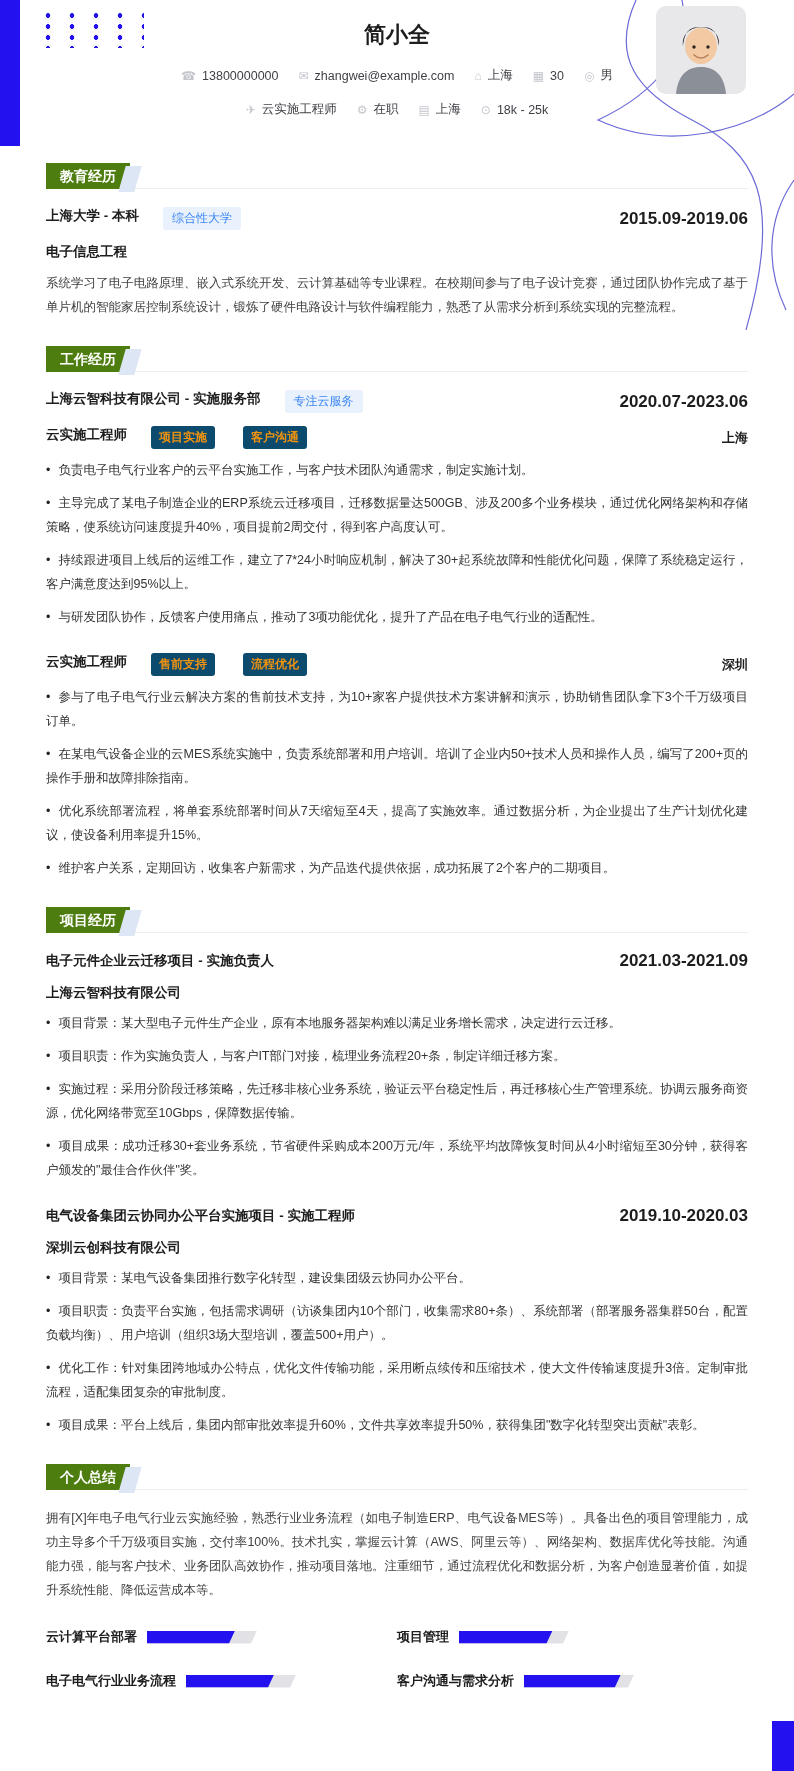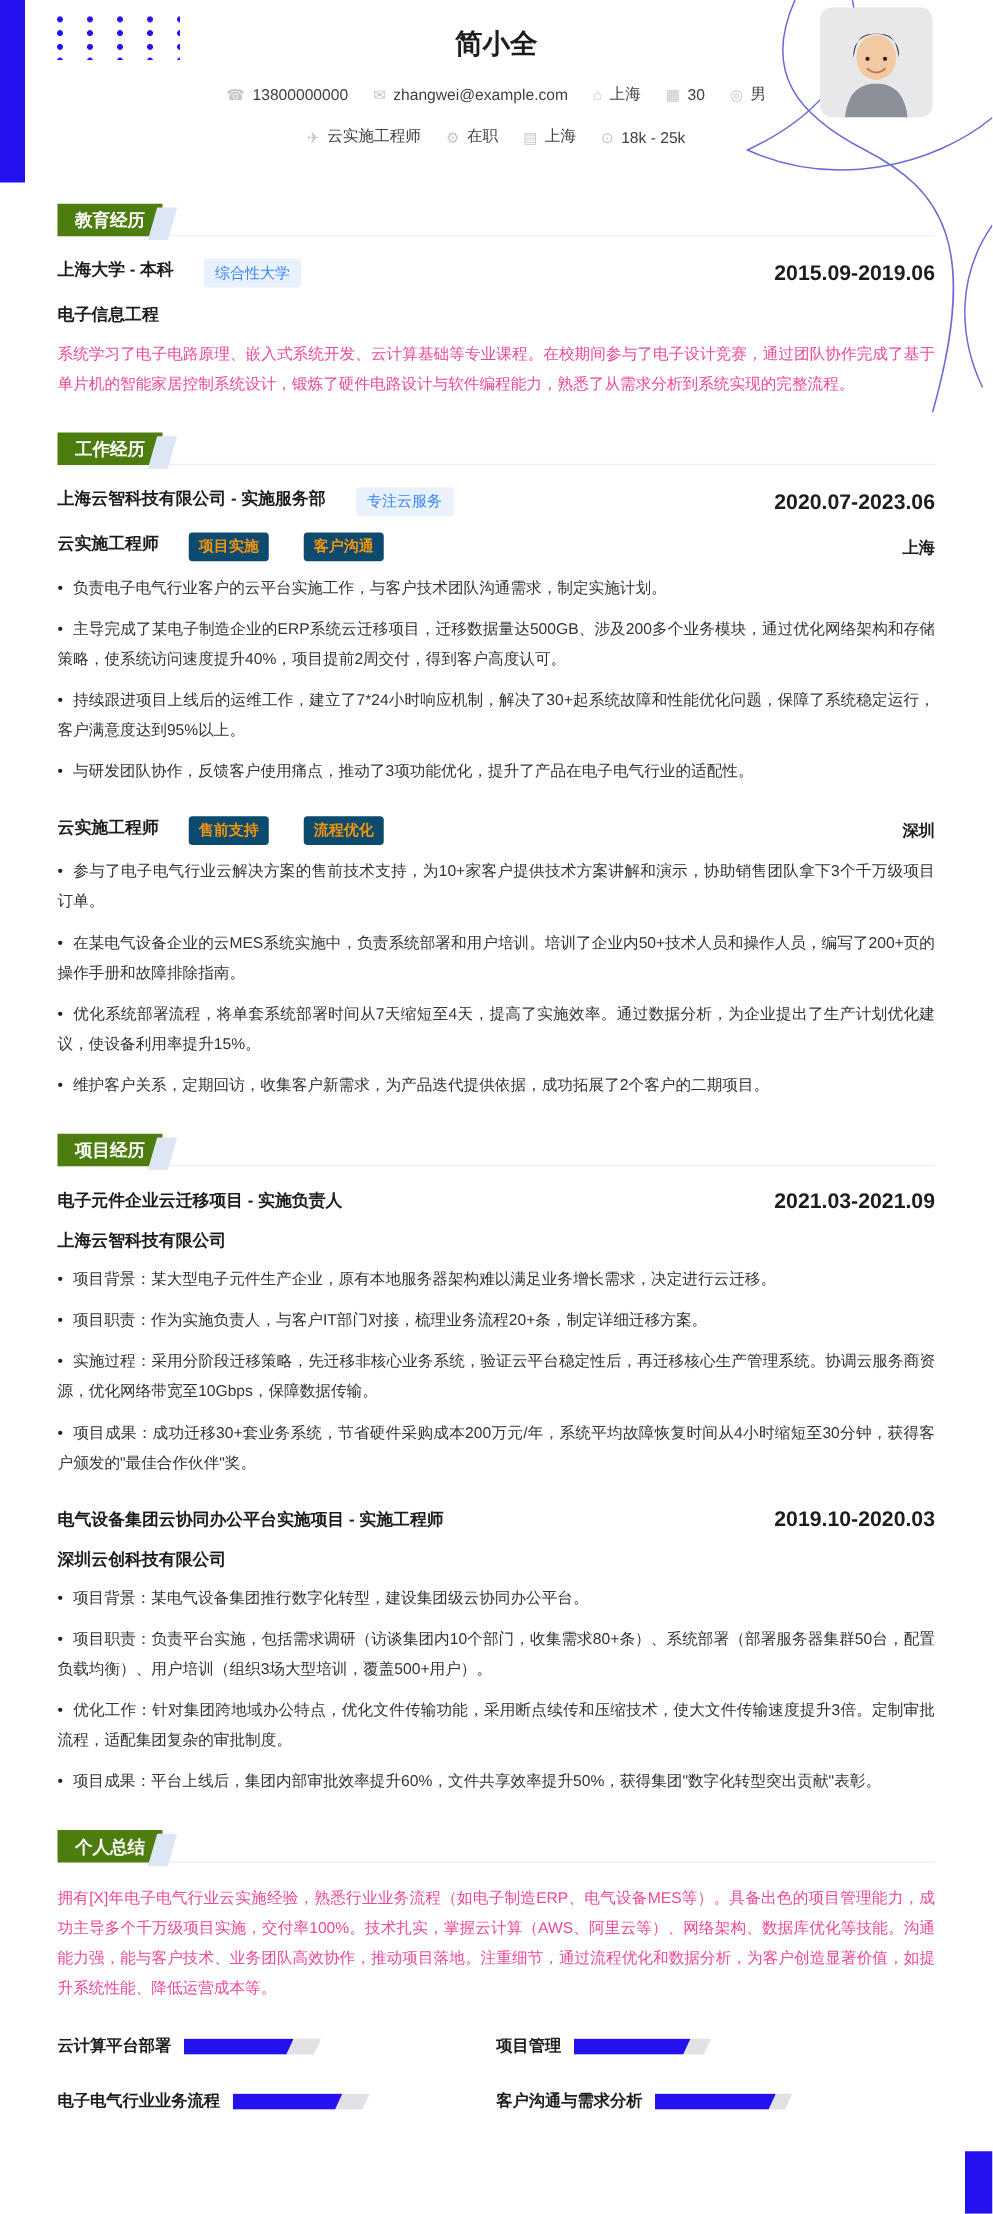--- a/index.html
+++ b/index.html
@@ -48,21 +48,21 @@
   .entry-date{font-size:17px;font-weight:bold;color:#1d1d1f;white-space:nowrap;}
   .entry-sub{display:flex;justify-content:space-between;align-items:center;margin-top:13px;}
   .entry-loc{font-size:13px;font-weight:bold;color:#1d1d1f;}
   .badge-blue{
     background:#e8f1fc;color:#3a86f4;font-size:12px;padding:3px 9px;border-radius:3px;
   }
   .tag-orange{
     background:#0c4a6e;color:#f0930f;font-size:12px;font-weight:bold;
     padding:3px 8px;border-radius:3px;margin-right:4px;
   }
-  .para{line-height:1.92;text-align:justify;margin:10px 0 0 0;color:#ec4899;}
+  .para{line-height:1.92;text-align:justify;margin:10px 0 0 0;color:#404040;}
   .bullet{line-height:1.92;text-align:justify;margin:9px 0 0 0;color:#333;}
   .b-dot{margin-right:8px;color:#222;}
   
   .skills-grid{display:grid;grid-template-columns:1fr 1fr;row-gap:26px;margin-top:22px;}
   .skill{display:flex;align-items:center;}
   .skill-label{font-size:13px;font-weight:bold;color:#1d1d1f;margin-right:10px;white-space:nowrap;}
   .skill-track{
     width:110px;height:13px;background:#e2e2e6;position:relative;
     clip-path:polygon(0 0,100% 0,calc(100% - 6px) 100%,0 100%);
   }

